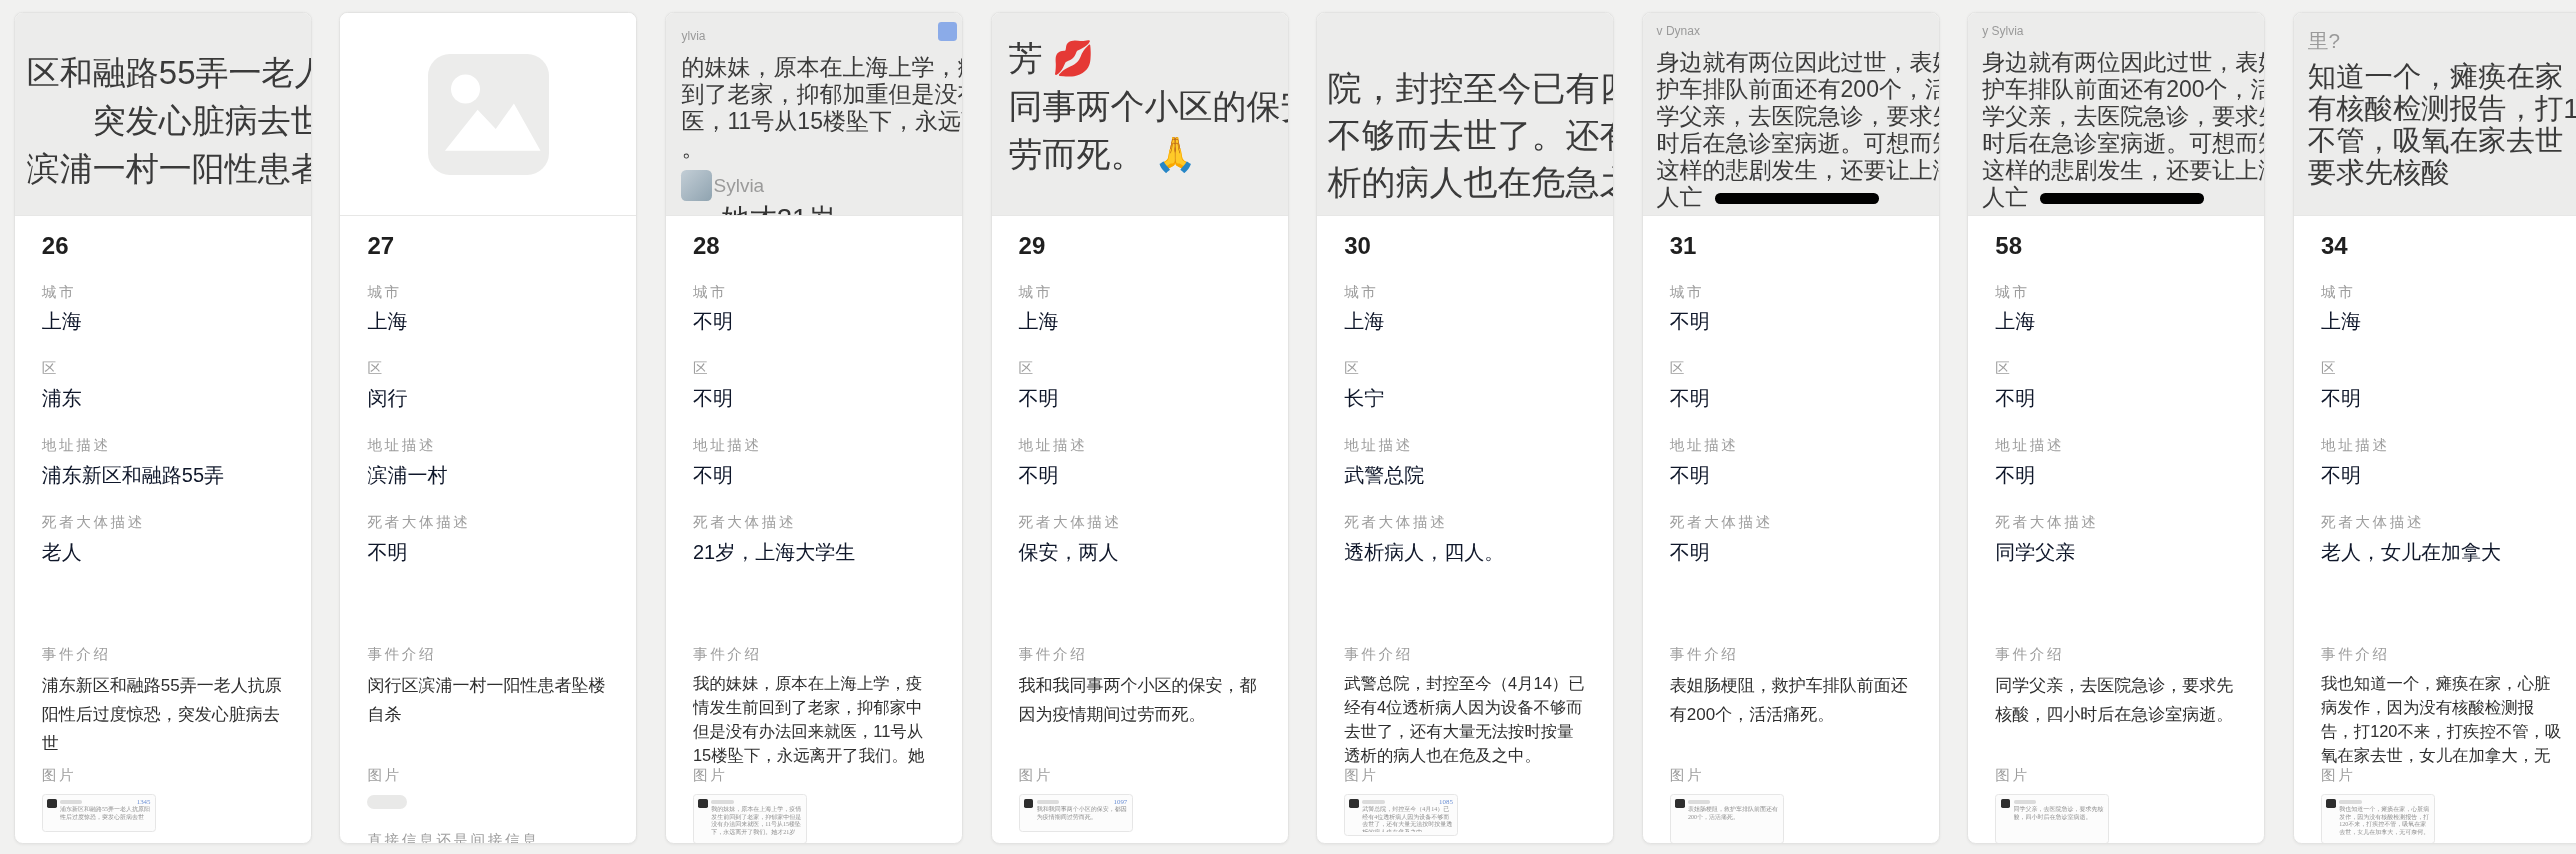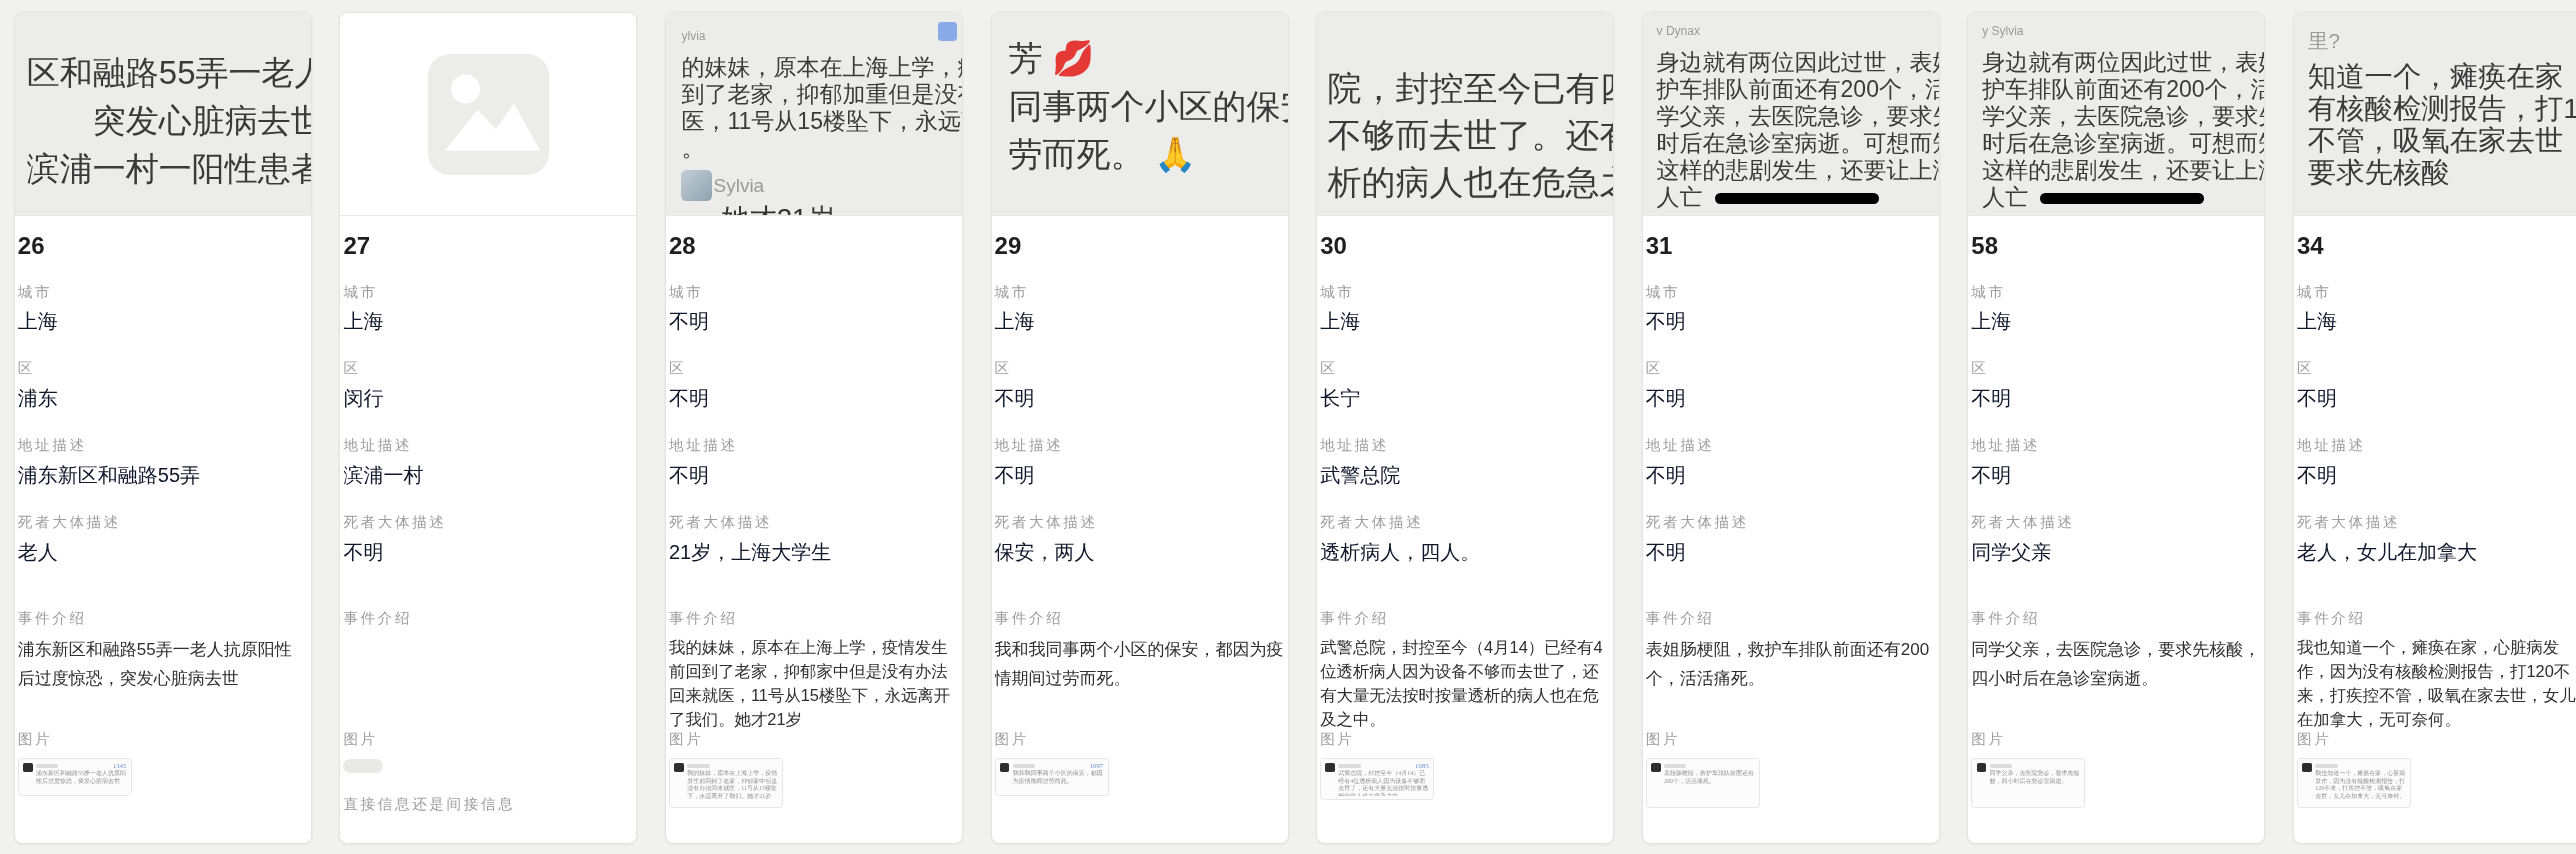--- a/index.html
+++ b/index.html
@@ -19,25 +19,25 @@
   .h34{padding:12px 13.8px 0;font-size:28.4px;line-height:32px;}
   .hdr-user{font-size:12px;color:#9a9a9a;margin-bottom:3.4px;white-space:nowrap;}
   .h34 .hdr-user{font-size:20.7px;}
   .link-icon{position:absolute;top:8.6px;right:5.2px;width:19px;height:19px;background:#7aa0e8;border-radius:3.4px;opacity:.85;}
   .redact{display:inline-block;vertical-align:middle;margin-left:12px;width:164px;height:10.3px;background:#000;border-radius:5.2px;}
   .hdr-footrow{display:flex;align-items:center;gap:1px;margin-top:8.6px;}
   .avatar-sq{width:31px;height:31px;border-radius:5.2px;background:linear-gradient(135deg,#c3ced6,#8fa3b0);flex:0 0 31px;}
   .hdr-name{font-size:19px;color:#9a9a9a;}
   .hdr-caption{font-size:27.6px;color:#333;margin:3.4px 0 0 40px;}
   .ph-wrap{height:100%;display:flex;align-items:center;justify-content:center;}
-  .card-body{padding:0 3px;box-sizing:border-box;}
+  .card-body{padding:0 27px;box-sizing:border-box;}
   .num{margin-top:15.5px;font-size:24px;font-weight:600;color:#1f1f1f;}
   .g{margin-top:24px;}
   .g-city{margin-top:23px;}
-  .g-event{margin-top:43px;height:119px;overflow:hidden;}
+  .g-event{margin-top:79px;height:119px;overflow:hidden;}
   .g-image{margin-top:2px;font-family:Liberation Serif, serif;}
   .g-direct{margin-top:21.5px;}
   .f-label{font-size:14.6px;color:#9d9d9d;letter-spacing:2.6px;}
   .f-value{margin-top:6.9px;font-size:20px;color:#0f172a;}
   .ev{margin-top:6.9px;font-size:17px;line-height:29px;color:#2e2e2e;}
   .ev.long{font-size:16.4px;line-height:24px;}
   .thumb{margin-top:8.6px;width:114px;min-height:38px;background:#fcfcfc;border:0.9px solid #e6e6e6;
     border-radius:3.4px;padding:3.4px 4.3px;display:flex;gap:3.4px;box-sizing:border-box;}
   .thumb.tall{min-height:50px;}
   .t-avatar{width:9.5px;height:9.5px;background:#2e2e2e;border-radius:1.7px;flex:0 0 9.5px;margin-top:0.9px;}
@@ -119,20 +119,21 @@
         <div class="g ">
           <div class="f-label">地址描述</div>
           <div class="f-value">滨浦一村</div>
         </div>
         <div class="g g-deceased">
           <div class="f-label">死者大体描述</div>
           <div class="f-value">不明</div>
         </div>
         <div class="g g-event">
           <div class="f-label">事件介绍</div>
+          <div class="ev">闵行区滨浦一村一阳性患者坠楼自杀</div>
         </div>
         <div class="g g-image">
           <div class="f-label">图片</div>
           <div class="pill"></div>
         </div>
         <div class="g g-direct">
           <div class="f-label">直接信息还是间接信息</div>
         </div>
       </div>
     </div>

